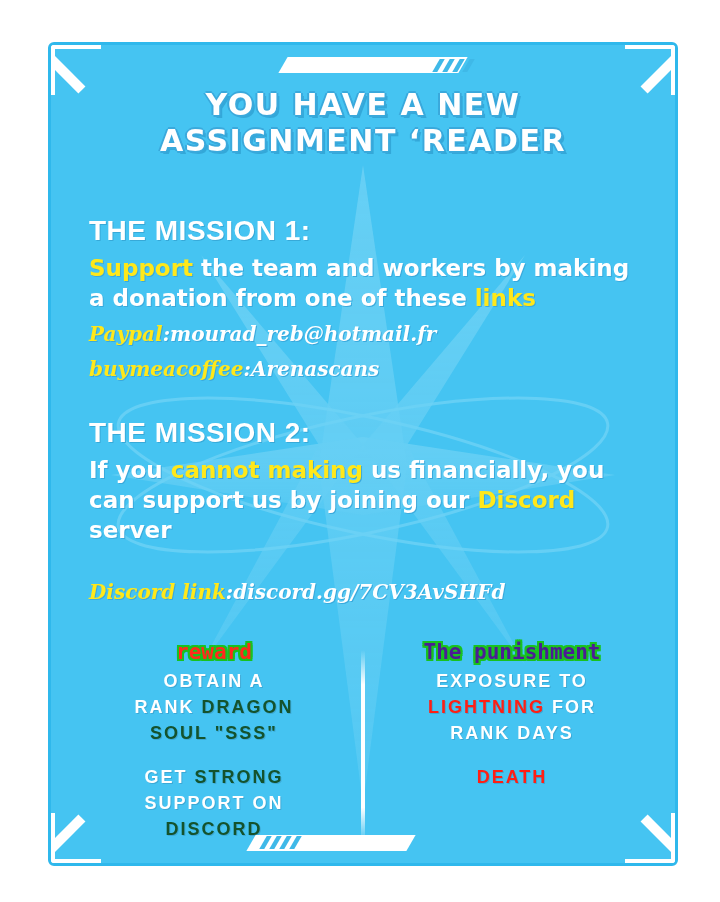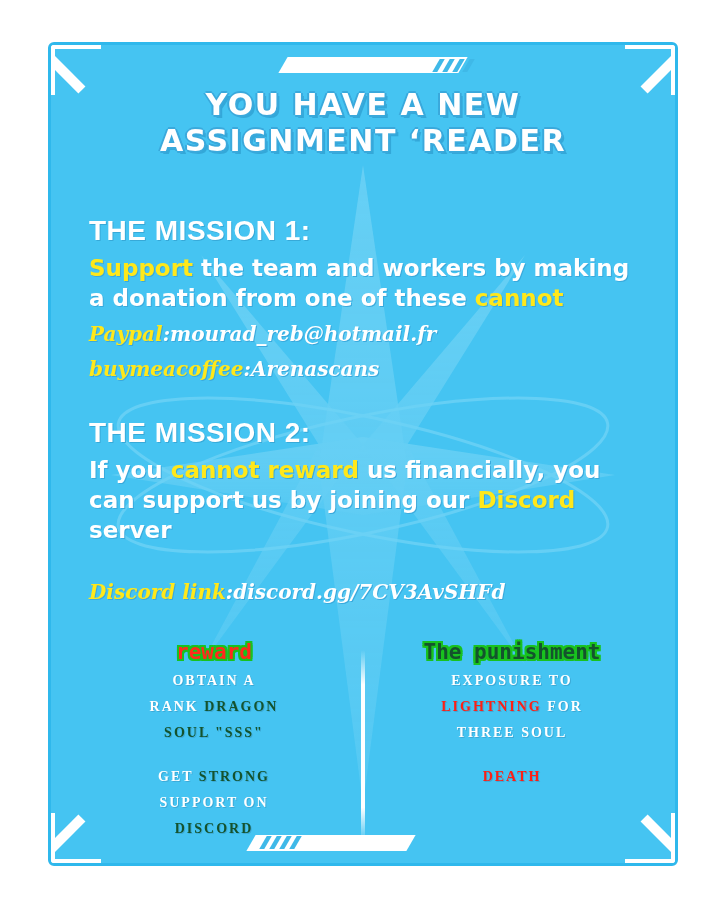--- a/index.html
+++ b/index.html
@@ -205,30 +205,30 @@
     display: inline-block;
     margin-bottom: 4px;
   }
   .badge-reward {
     color: #ff2a1c;
     text-shadow:
       -2px 0 0 #19c21f, 2px 0 0 #19c21f, 0 -2px 0 #19c21f, 0 2px 0 #19c21f,
       -2px -2px 0 #19c21f, 2px 2px 0 #19c21f, 2px -2px 0 #19c21f, -2px 2px 0 #19c21f;
   }
   .badge-punish {
-    color: #14532d;
+    color: #4c1d95;
     text-shadow:
       -2px 0 0 #19c21f, 2px 0 0 #19c21f, 0 -2px 0 #19c21f, 0 2px 0 #19c21f,
       -2px -2px 0 #19c21f, 2px 2px 0 #19c21f, 2px -2px 0 #19c21f, -2px 2px 0 #19c21f;
   }
 
   .pixel-text {
-    font-family: Liberation Serif, serif;
-    font-weight: bold;
-    font-size: 14px;
+    font-family: Liberation Sans, sans-serif;
+    font-weight: bold;
+    font-size: 18px;
     line-height: 26px;
     letter-spacing: 2px;
     color: #ffffff;
     text-shadow: 1px 1px 0 #3ca9d6;
   }
   .pixel-text .green { color: #14532d; }
   .pixel-text .red   { color: #ff1f14; }
   .block-gap { height: 18px; }
 </style>
 </head>
@@ -284,36 +284,36 @@
       <div class="title">
         <span class="line">YOU HAVE A NEW</span>
         <span class="line">ASSIGNMENT ‘READER</span>
       </div>
 
       <div class="content">
 
         <div>
           <div class="mission-head">THE MISSION 1:</div>
           <div class="mission-body">
-            <span class="hl">Support</span><span> the team and workers by making a donation from one of these </span><span class="hl">cannot</span>
+            <span class="hl">Support</span><span> the team and workers by making a donation from one of these </span><span class="hl">links</span>
           </div>
           <div class="link-row">
             <span class="key">Paypal</span><span>:</span><span>mourad_reb@hotmail.fr</span>
           </div>
           <div class="link-row">
             <span class="key">buymeacoffee</span><span>:</span><span>Arenascans</span>
           </div>
         </div>
 
         <div class="gap-2"></div>
 
         <div>
           <div class="mission-head">THE MISSION 2:</div>
           <div class="mission-body">
-            <span>If you </span><span class="hl">cannot reward</span><span> us financially, you can support us by joining our </span><span class="hl">Discord</span><span> server</span>
+            <span>If you </span><span class="hl">cannot making</span><span> us financially, you can support us by joining our </span><span class="hl">Discord</span><span> server</span>
           </div>
           <div class="gap-1"></div>
           <div class="link-row">
             <span class="key">Discord link</span><span>:</span><span>discord.gg/7CV3AvSHFd</span>
           </div>
         </div>
 
       </div>
 
       <div class="columns">
@@ -350,21 +350,21 @@
         <div class="col">
           <div class="badge badge-punish">The punishment</div>
           <div class="pixel-text">
             <div>
               <span>EXPOSURE TO</span>
             </div>
             <div>
               <span class="red">LIGHTNING</span><span> FOR</span>
             </div>
             <div>
-              <span>THREE SOUL</span>
+              <span>RANK DAYS</span>
             </div>
           </div>
           <div class="block-gap"></div>
           <div class="pixel-text">
             <div>
               <span class="red">DEATH</span>
             </div>
           </div>
         </div>
 

